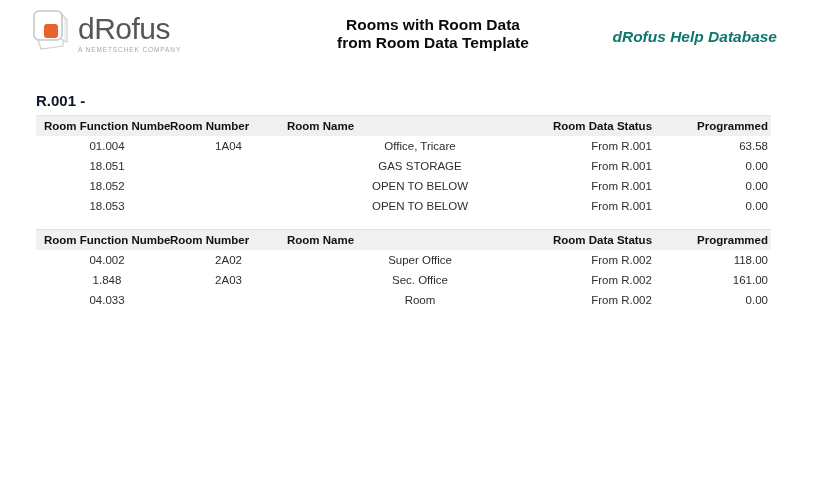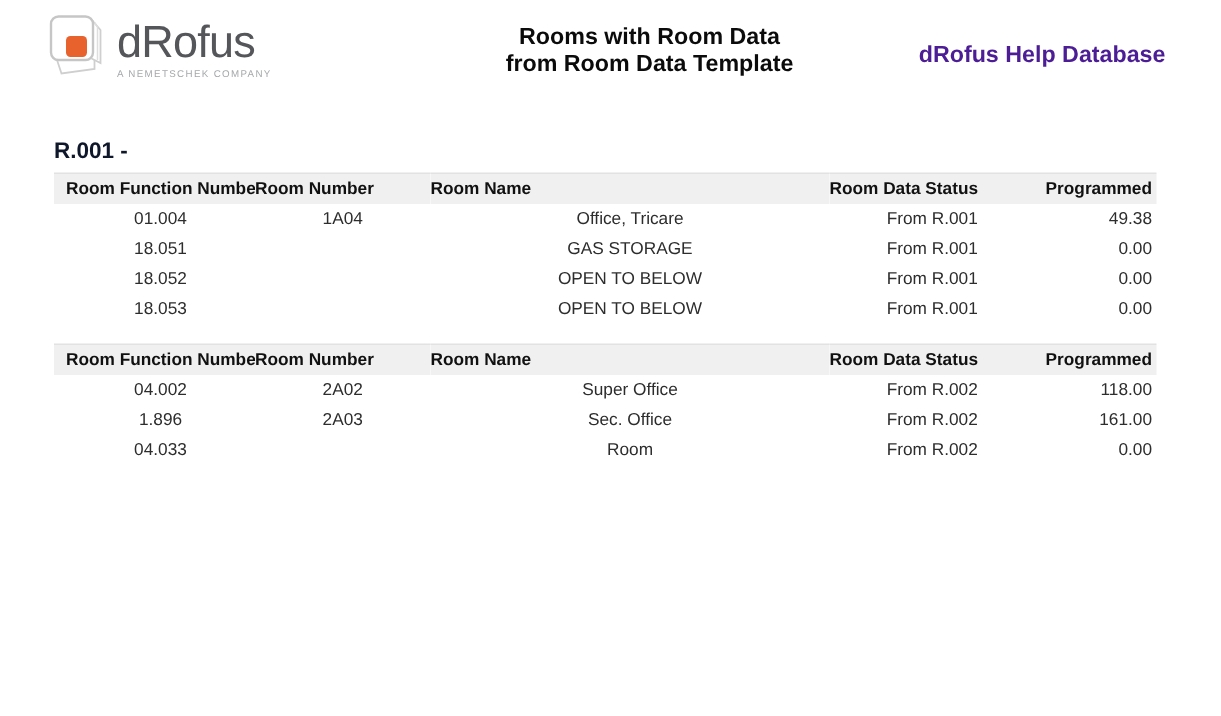--- a/index.html
+++ b/index.html
@@ -24,21 +24,21 @@
     font-size:6.5px;letter-spacing:0.9px;color:#a6a8ab;
     margin-top:2px;white-space:nowrap;
   }
   .report-title{
     position:absolute;left:0;top:16px;width:100%;
     text-align:center;transform:translateX(26px);
     font-weight:bold;font-size:15.5px;line-height:18px;color:#0b0b0b;
   }
   .db-title{
     position:absolute;right:37px;top:28px;
-    font-weight:bold;font-size:15.5px;color:#4c1d95;
+    font-weight:bold;font-size:15.5px;color:#0f766e;font-style:italic;
   }
   
   .report-main{margin:38px 43px 0 36px;}
   .room-section + .room-section{margin-top:13px;}
   .section-heading{
     margin:0 0 6px 0;font-size:15px;line-height:16px;
     font-weight:bold;color:#0f172a;
   }
   table.room-table{
     border-collapse:collapse;table-layout:fixed;width:735px;
@@ -117,21 +117,21 @@
                 <th>Room Data Status</th>
                 <th>Programmed</th>
               </tr>
       </thead>
       <tbody>
               <tr>
                 <td>01.004</td>
                 <td>1A04</td>
                 <td>Office, Tricare</td>
                 <td>From R.001</td>
-                <td>49.38</td>
+                <td>63.58</td>
               </tr>
               <tr>
                 <td>18.051</td>
                 <td></td>
                 <td>GAS STORAGE</td>
                 <td>From R.001</td>
                 <td>0.00</td>
               </tr>
               <tr>
                 <td>18.052</td>
@@ -171,21 +171,21 @@
       </thead>
       <tbody>
               <tr>
                 <td>04.002</td>
                 <td>2A02</td>
                 <td>Super Office</td>
                 <td>From R.002</td>
                 <td>118.00</td>
               </tr>
               <tr>
-                <td>1.896</td>
+                <td>1.848</td>
                 <td>2A03</td>
                 <td>Sec. Office</td>
                 <td>From R.002</td>
                 <td>161.00</td>
               </tr>
               <tr>
                 <td>04.033</td>
                 <td></td>
                 <td>Room</td>
                 <td>From R.002</td>

